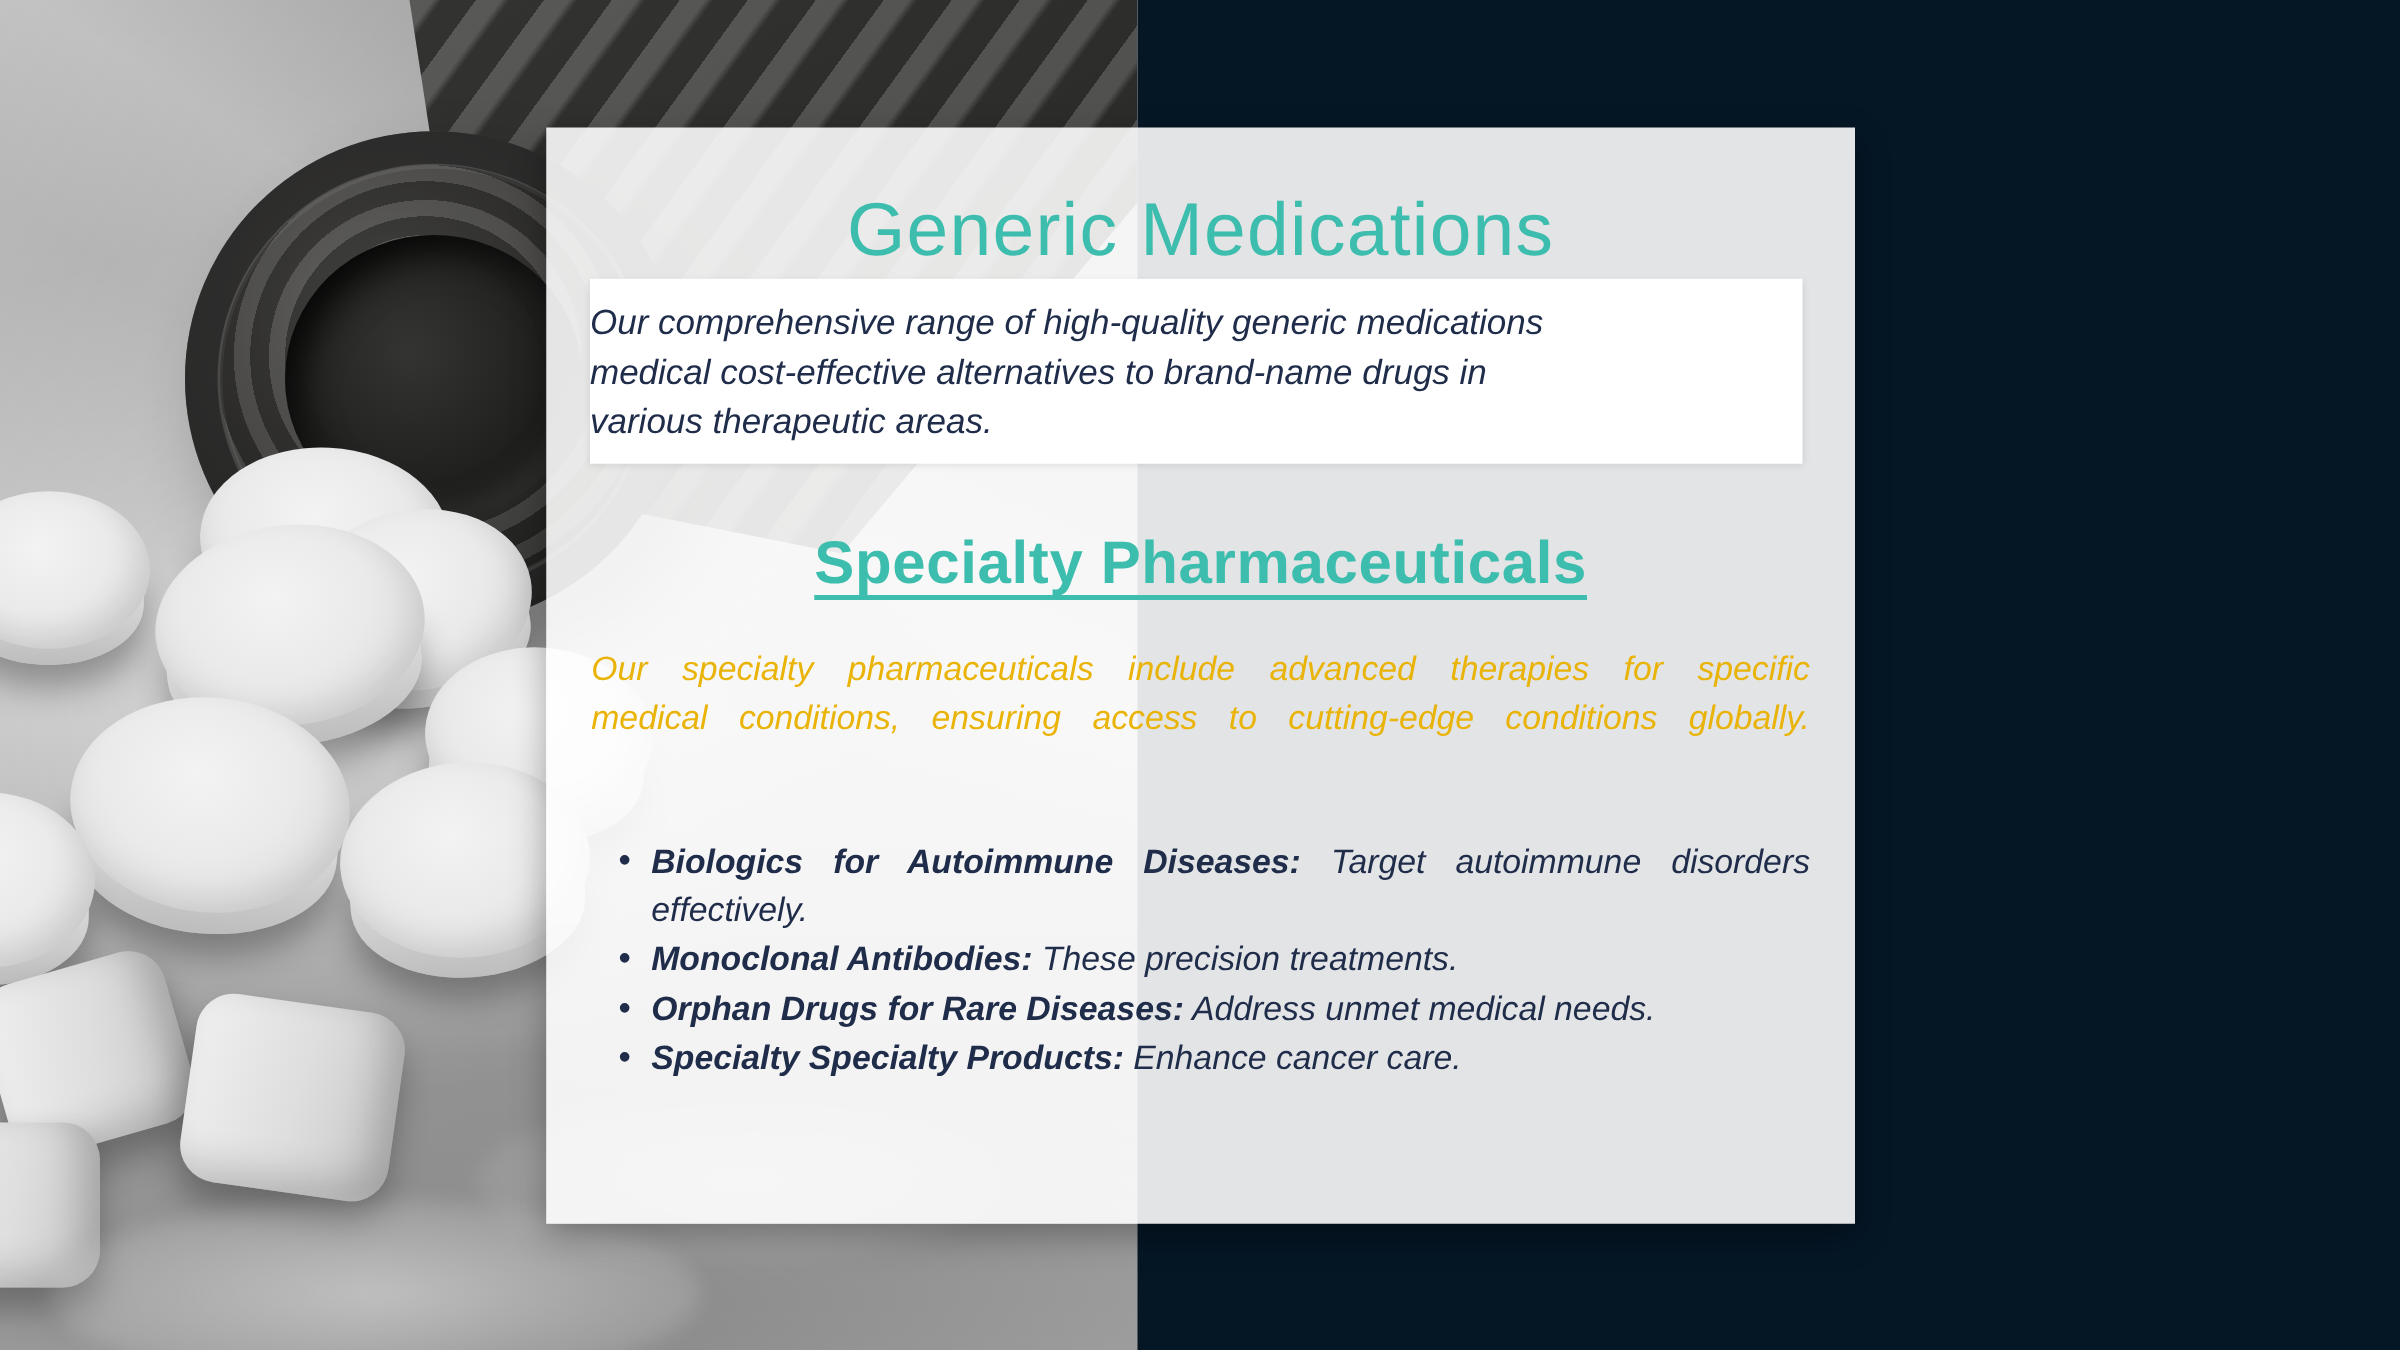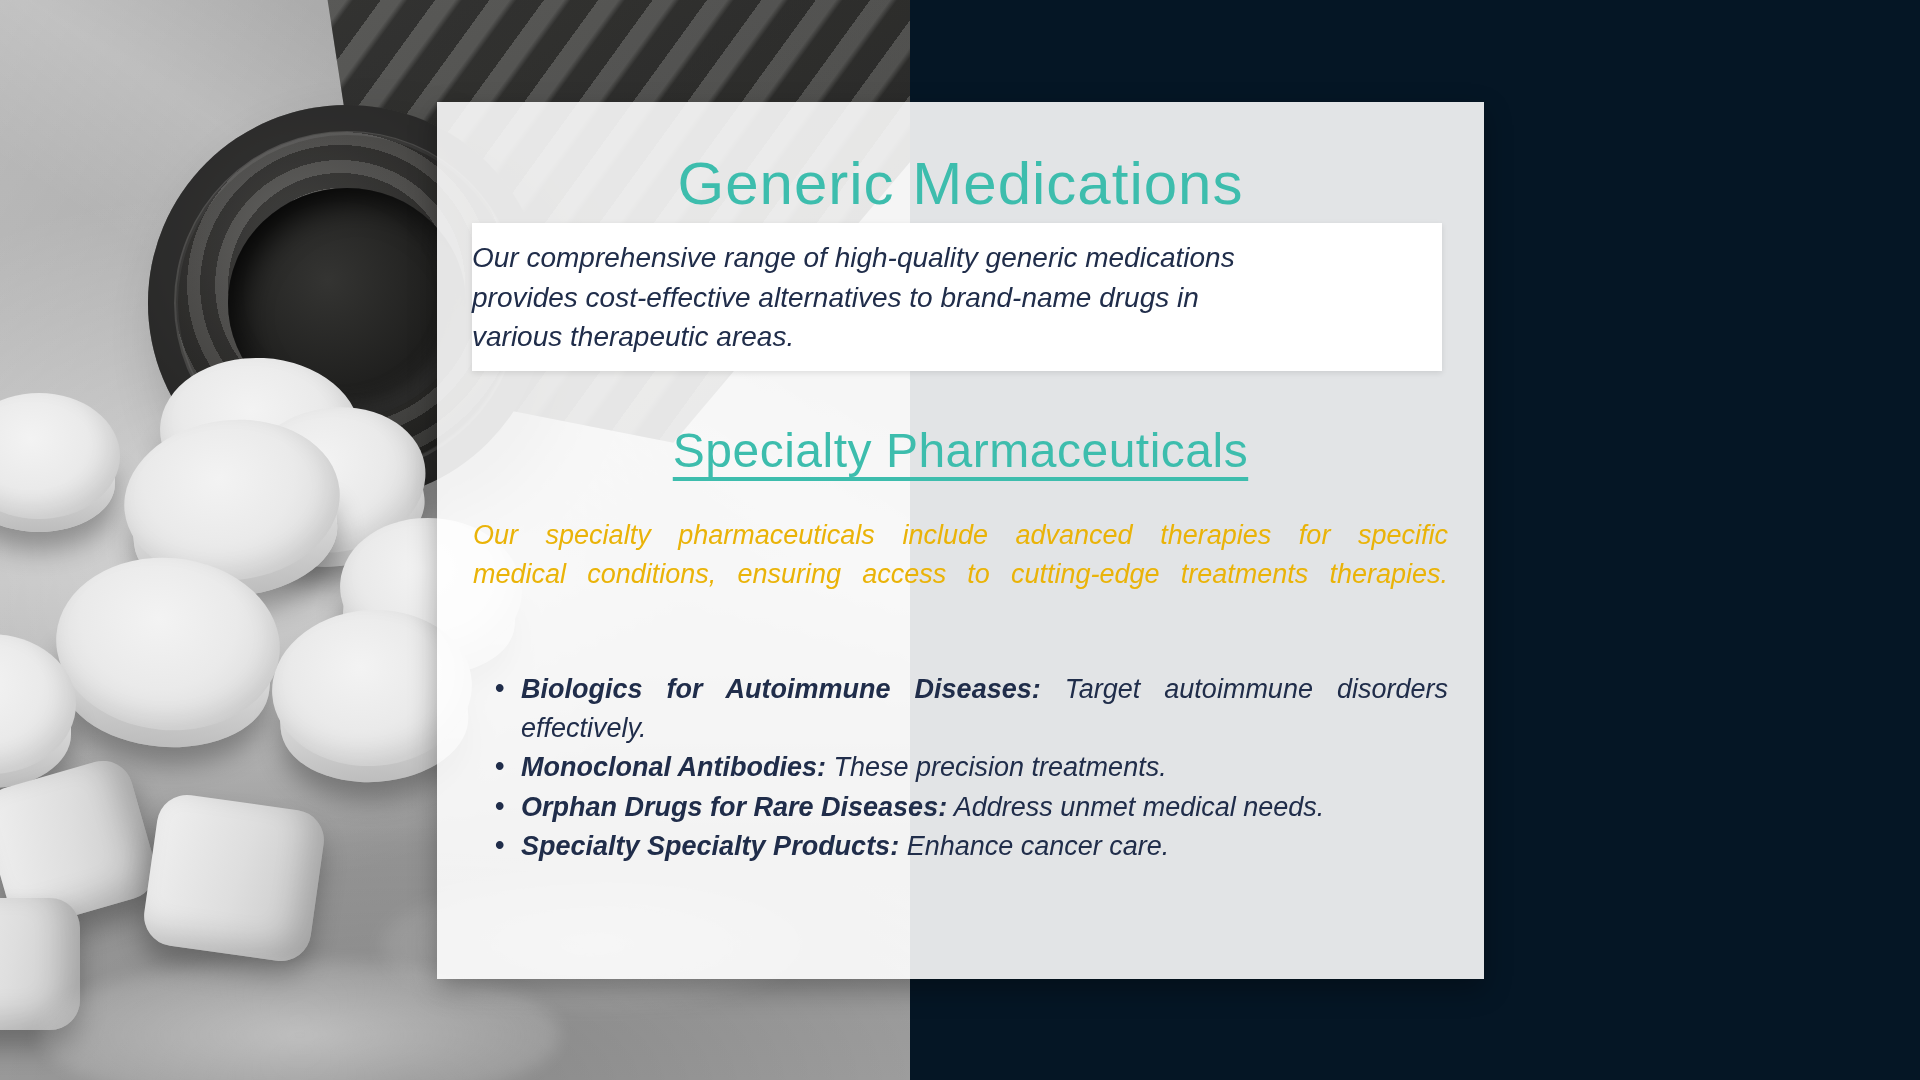--- a/index.html
+++ b/index.html
@@ -53,21 +53,21 @@
     background:rgba(255,255,255,0.885); box-shadow:0 10px 26px rgba(0,0,0,0.30); }
 
   .title { position:absolute; top:46px; left:0; width:100%; text-align:center;
     font-size:60px; line-height:72px; font-weight:300; letter-spacing:1px; color:#3dbdad; }
 
   .intro-box { position:absolute; left:35px; top:121px; width:970px; height:148px; background:#ffffff;
     box-shadow:0 2px 6px rgba(0,0,0,0.10); padding-top:15px; }
   .intro-line { font-style:italic; font-size:28px; line-height:39.5px; color:#202d4a; }
 
   .section-heading { position:absolute; top:320px; left:0; width:100%; text-align:center;
-    font-size:48px; line-height:58px; font-weight:400; letter-spacing:0.5px; color:#3dbdad;
+    font-size:48px; line-height:58px; font-weight:700; letter-spacing:0.5px; color:#3dbdad;
     text-decoration:underline; text-decoration-thickness:4px; text-underline-offset:10px; }
 
   .para { position:absolute; left:36px; top:414px; width:975px; }
   .para-line { font-style:italic; font-size:27px; line-height:38.5px; color:#eab308;
     text-align:justify; text-align-last:justify; }
   .para-line.last { text-align-last:left; }
 
   .bullets { position:absolute; left:36px; top:568px; width:975px; list-style:none; }
   .bullets li { position:relative; padding-left:48px; margin-bottom:1px;
     font-style:italic; font-size:27px; line-height:38.5px; color:#202d4a; text-align:justify; }
@@ -127,29 +127,29 @@
     <div class="refl" style="left:40px; top:960px; width:520px; height:150px;"></div>
     <div class="refl" style="left:380px; top:880px; width:420px; height:130px; opacity:.6;"></div>
   </div>
 
   <section class="card">
 
     <h1 class="title">Generic Medications</h1>
 
     <div class="intro-box">
       <div class="intro-line">Our comprehensive range of high-quality generic medications</div>
-      <div class="intro-line">provides cost-effective alternatives to brand-name drugs in</div>
+      <div class="intro-line">medical cost-effective alternatives to brand-name drugs in</div>
       <div class="intro-line">various therapeutic areas.</div>
     </div>
 
     <h2 class="section-heading">Specialty Pharmaceuticals</h2>
 
     <div class="para">
       <div class="para-line">Our specialty pharmaceuticals include advanced therapies for specific</div>
-      <div class="para-line">medical conditions, ensuring access to cutting-edge treatments therapies.</div>
+      <div class="para-line">medical conditions, ensuring access to cutting-edge conditions globally.</div>
     </div>
 
     <ul class="bullets">
       <li>
         <span class="dot">•</span><span class="lead">Biologics for Autoimmune Diseases:</span> <span>Target autoimmune disorders effectively.</span>
       </li>
       <li>
         <span class="dot">•</span><span class="lead">Monoclonal Antibodies:</span> <span>These precision treatments.</span>
       </li>
       <li>

